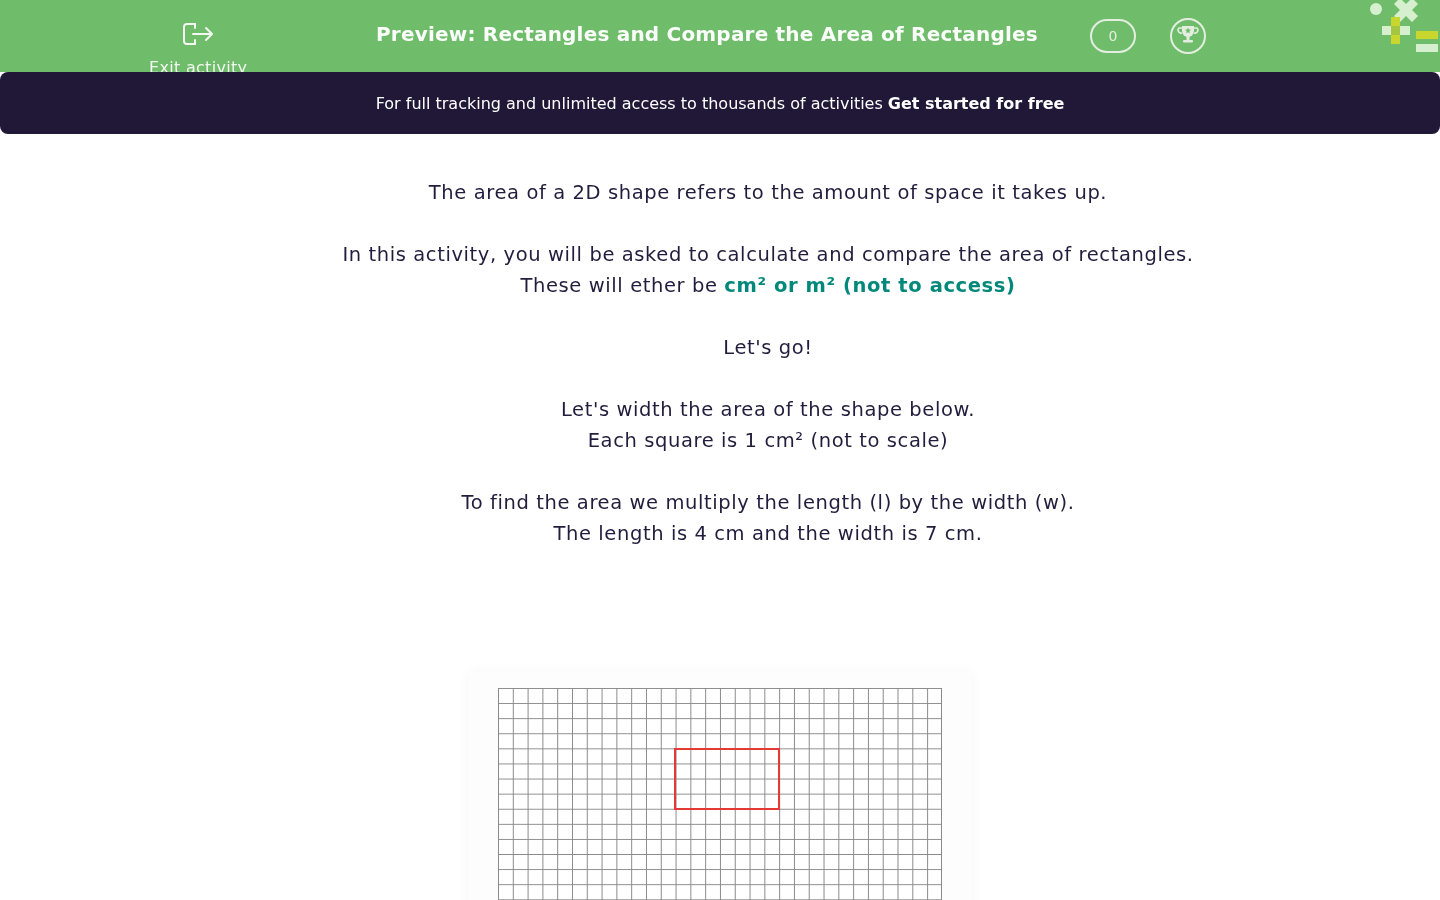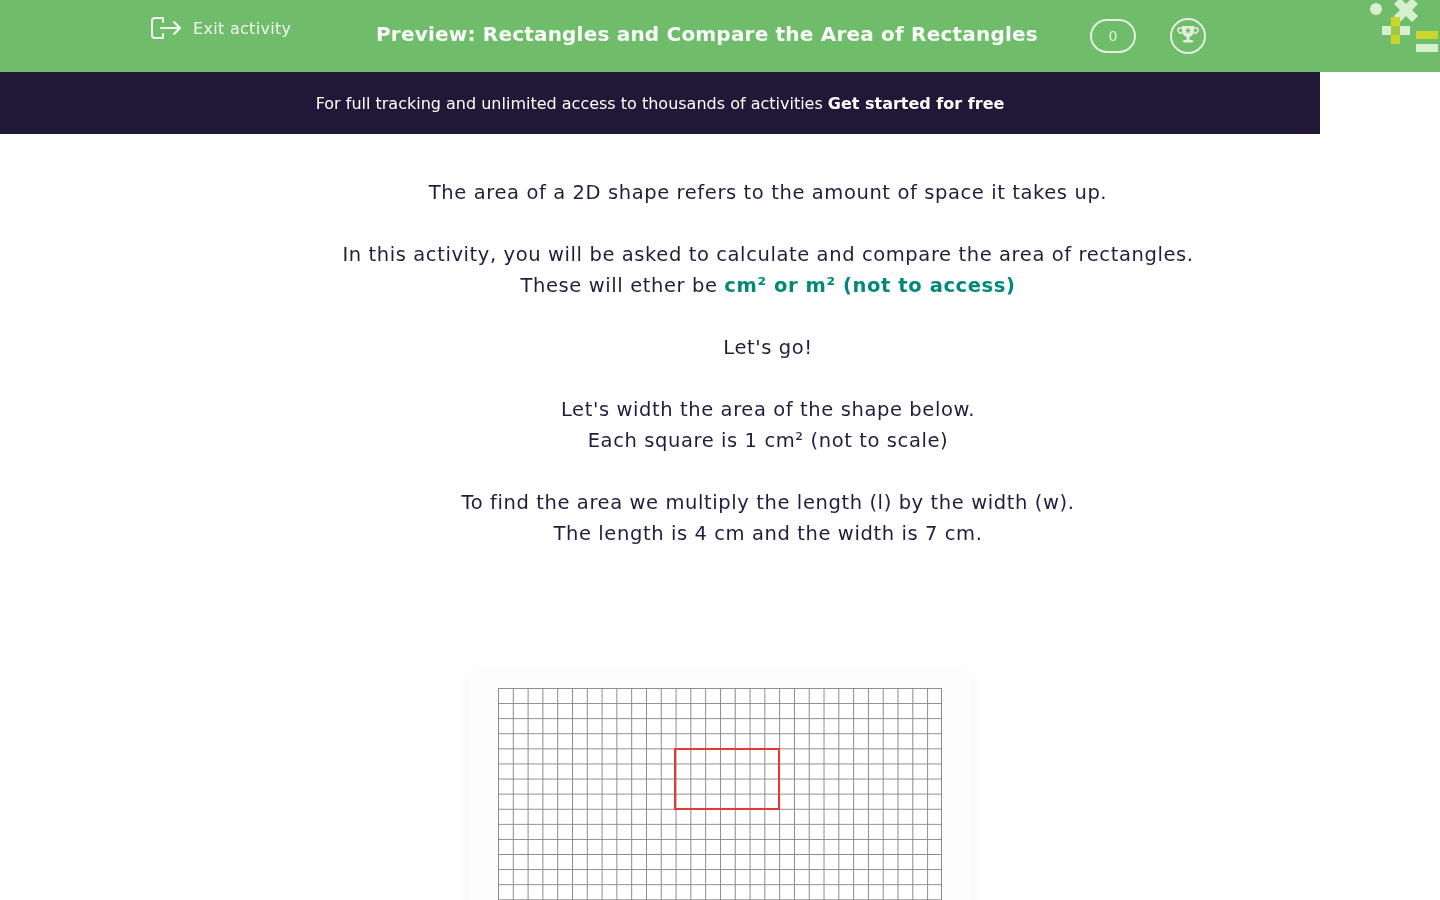--- a/index.html
+++ b/index.html
@@ -5,23 +5,23 @@
     * { box-sizing: border-box; margin: 0; padding: 0; }
     html, body { width: 1440px; height: 900px; overflow: hidden; background: #ffffff; }
     body { font-family: "DejaVu Sans", sans-serif; color: #1f1a3a; position: relative; }
 
     
     .topbar {
       position: absolute; left: 0; top: 0; width: 1440px; height: 72px;
       background: #6fbd6a; color: #ffffff;
     }
     .exit-btn {
-      position: absolute; left: 149px; top: 12px; height: 32px;
+      position: absolute; left: 149px; top: 20px; height: 32px;
       display: flex; align-items: center; gap: 10px; cursor: pointer;
-      color: #f2f7f1; font-size: 16px; letter-spacing: 0.3px;
+      color: #f2f7f1; font-size: 16px; letter-spacing: 0.3px; flex-direction: column;
     }
     .exit-btn svg { display: block; }
     .page-title {
       position: absolute; left: 376px; top: 22px; font-size: 20px; font-weight: bold;
       color: #fbfdfb; letter-spacing: 0.2px; white-space: nowrap;
     }
     .score-pill {
       position: absolute; left: 1090px; top: 19px; width: 46px; height: 34px;
       border: 2px solid #e3eee1; border-radius: 17px;
       display: flex; align-items: center; justify-content: center;
@@ -29,24 +29,24 @@
     }
     .trophy-btn {
       position: absolute; left: 1170px; top: 18px; width: 36px; height: 36px;
       border: 2px solid #e3eee1; border-radius: 50%;
       display: flex; align-items: center; justify-content: center; cursor: pointer;
     }
     .brand-logo { position: absolute; left: 1366px; top: 0; width: 74px; height: 56px; }
 
     
     .promo {
-      position: absolute; left: 0; top: 72px; width: 1320px; height: 62px;
+      position: absolute; left: 0; top: 72px; width: 1440px; height: 62px;
       background: #211838; color: #ffffff;
       display: flex; align-items: center; justify-content: center;
-      font-size: 16px; white-space: nowrap;
+      font-size: 16px; white-space: nowrap; border-radius: 8px;
     }
     .promo .cta { font-weight: bold; margin-left: 5px; cursor: pointer; text-align: right; }
 
     
     .content {
       position: absolute; left: 0; top: 177px; width: 1440px;
       text-align: center; font-size: 19.5px; letter-spacing: 0.6px; color: #231d3d; margin-left: 48px;
     }
     .line { height: 31px; line-height: 31px; white-space: nowrap; }
     .gap { height: 31px; }

